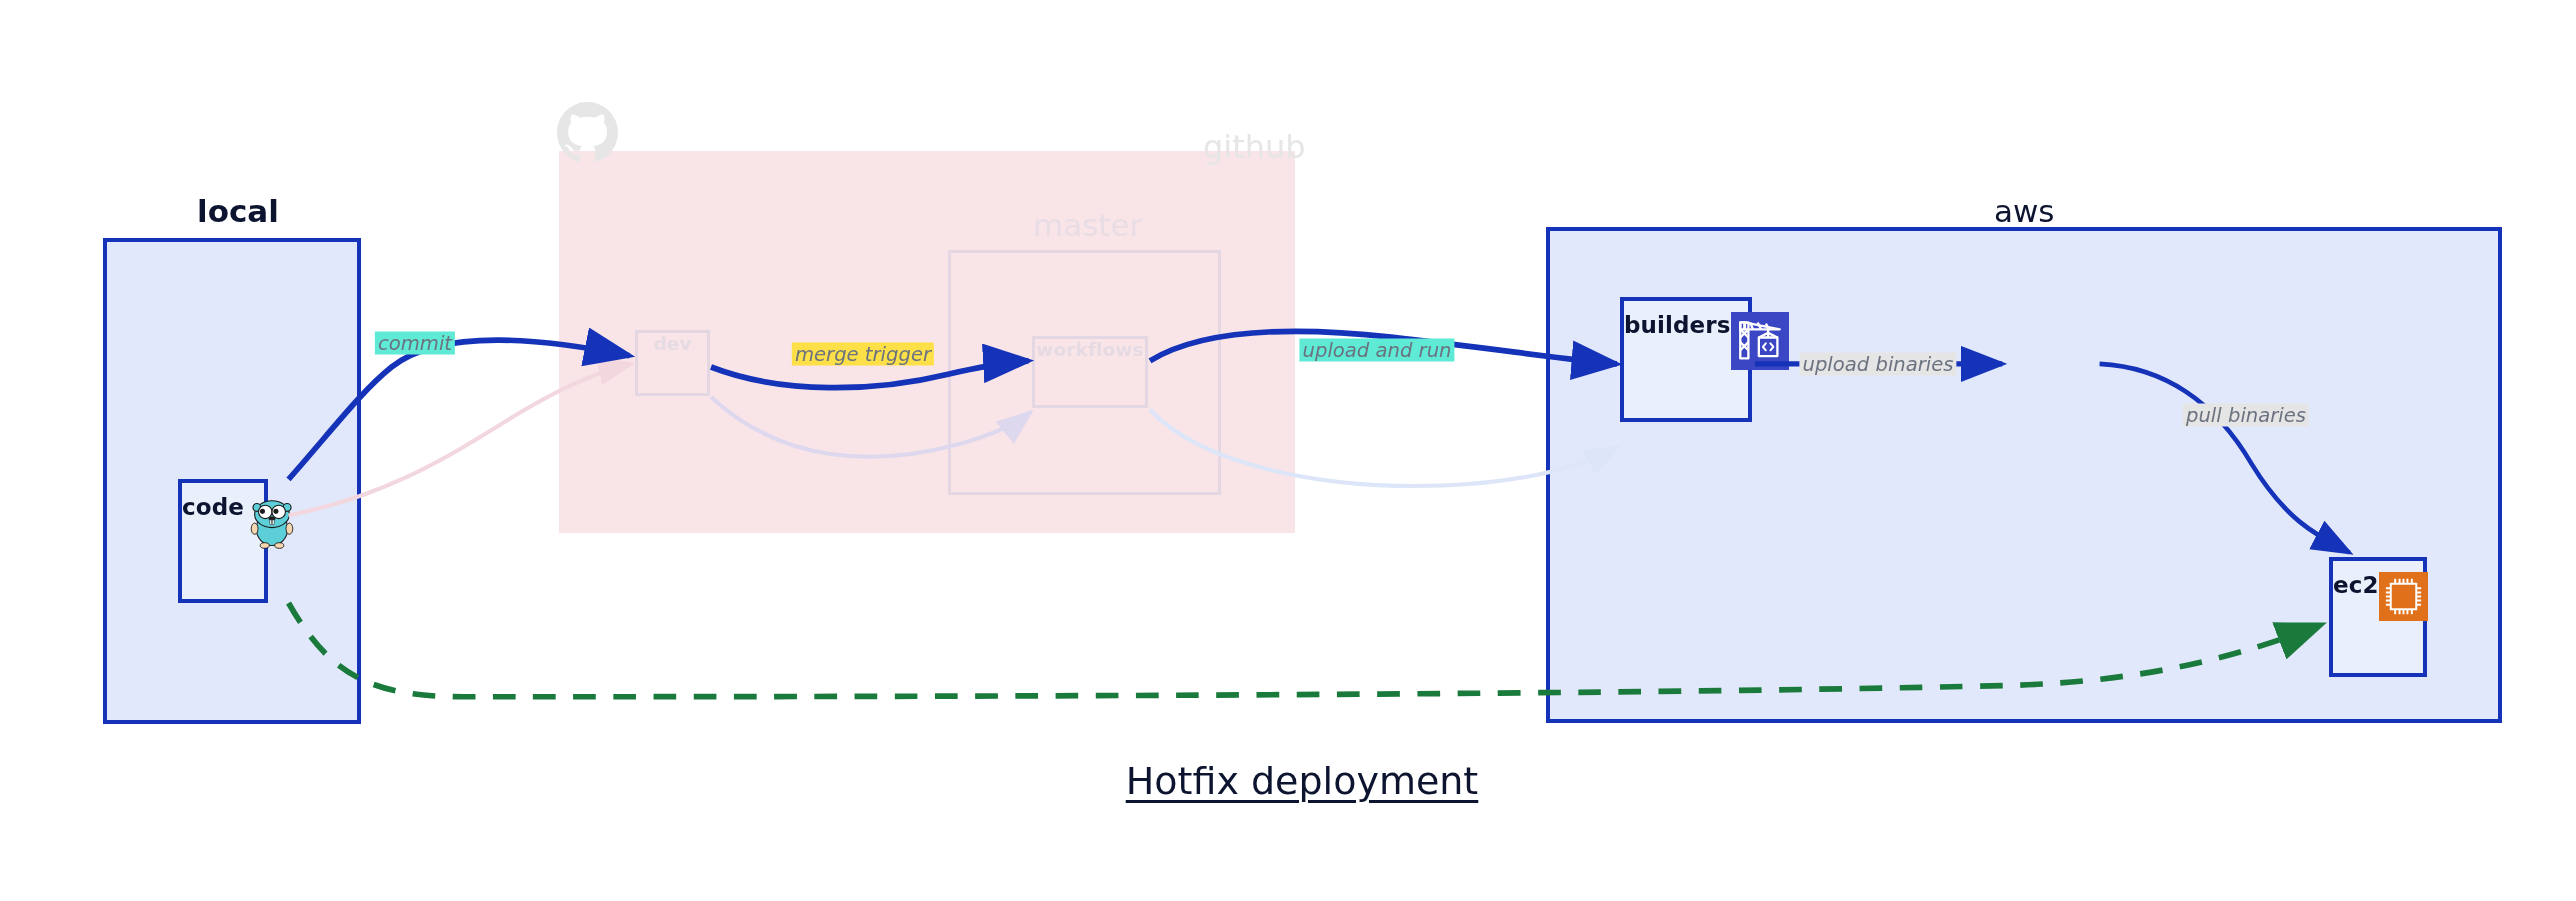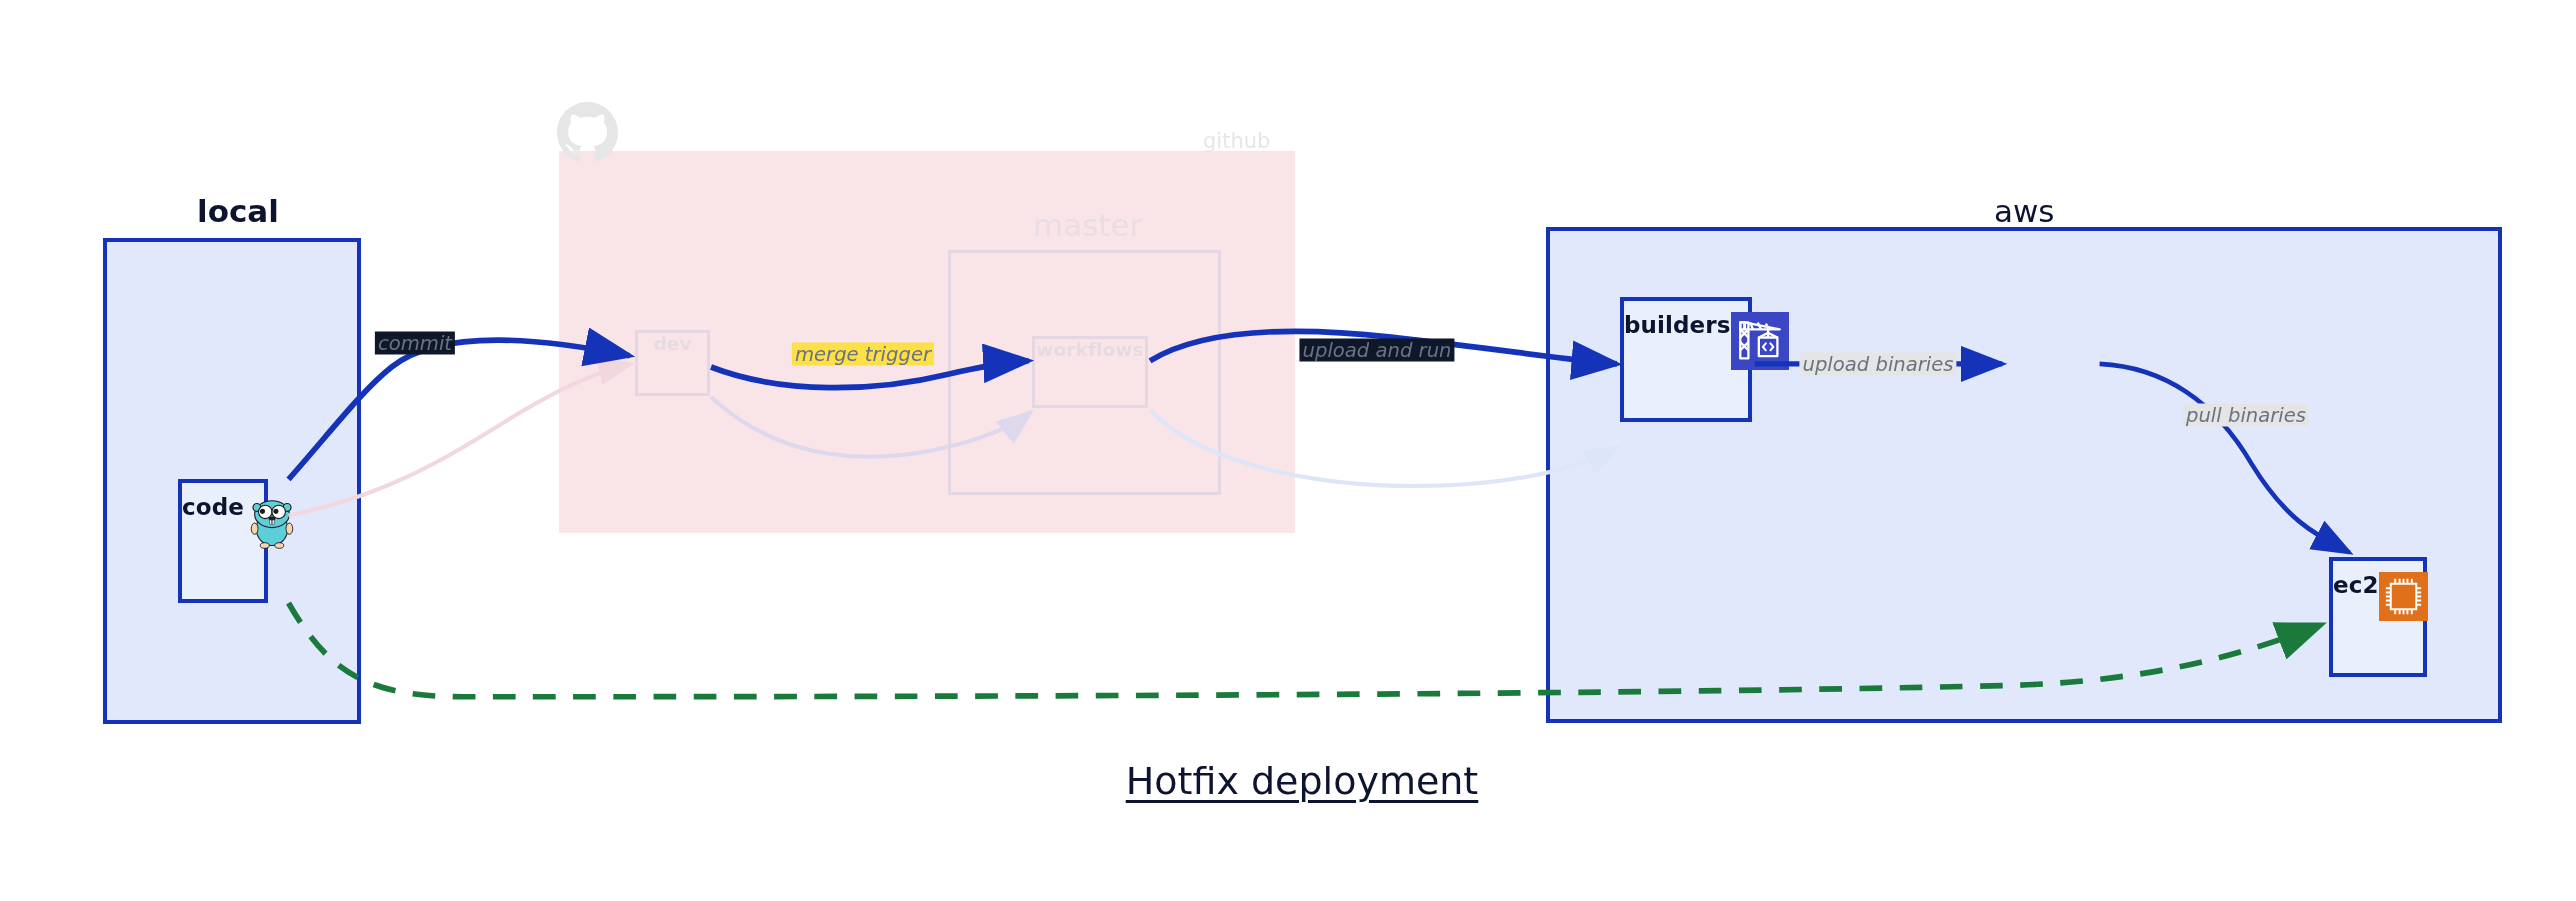--- a/index.html
+++ b/index.html
@@ -10,38 +10,38 @@
   svg#wires{position:absolute;left:0;top:0;width:2604px;height:902px;overflow:visible;pointer-events:none;}
 
   
   .group{position:absolute;box-sizing:border-box;}
   .group.solid{background:#e2e8fb;border:4.6px solid #1433b8;}
   .group.faded{background:#f9e4e8;border:none;}
   .group.subfaded{background:transparent;border:3.6px solid #e3d7e4;}
 
   .group-title{position:absolute;white-space:nowrap;line-height:1;}
   .group-title.solid{color:#0d1430;font-size:31px;font-weight:400;}
-  .group-title.faded{color:#e6e6e6;font-size:21px;font-weight:400;}
+  .group-title.faded{color:#e6e6e6;font-size:32px;font-weight:400;}
   .group-title.subfaded{color:#e8dde4;font-size:31px;font-weight:400;}
 
   
   .node{position:absolute;box-sizing:border-box;display:flex;flex-direction:row;
         }
   .node.solid{background:#eaeffc;border:4.6px solid #1433b8;}
   .node.faded{background:transparent;border:3.6px solid #e3d7e4;}
 
   .node-label{font-size:23px;font-weight:700;color:#0d1430;margin-top:11.3px;letter-spacing:0.1px;}
   .node-label.faded{color:#e6dbe3;font-weight:700;}
 
   .node-icon{margin-top:11.3px;}
 
   
   .edge-label{position:absolute;transform:translate(-50%,-50%);
        font-size:19.6px;font-style:italic;color:#6b7280;white-space:nowrap;
-       background:#0f172a;padding:0 3.1px;}
+       background:#5eead4;padding:0 3.1px;}
   .edge-label.on-pink{background:#fde047;}
   .edge-label.on-blue{background:#e5e5e5;}
 
   
   #diagram-title{position:absolute;left:0;width:2604px;text-align:center;
      font-size:38px;color:#0d1430;text-decoration:underline;
      text-underline-offset:6.2px;text-decoration-thickness:2.6px;}
 
   .octocat{position:absolute;}
 </style>

